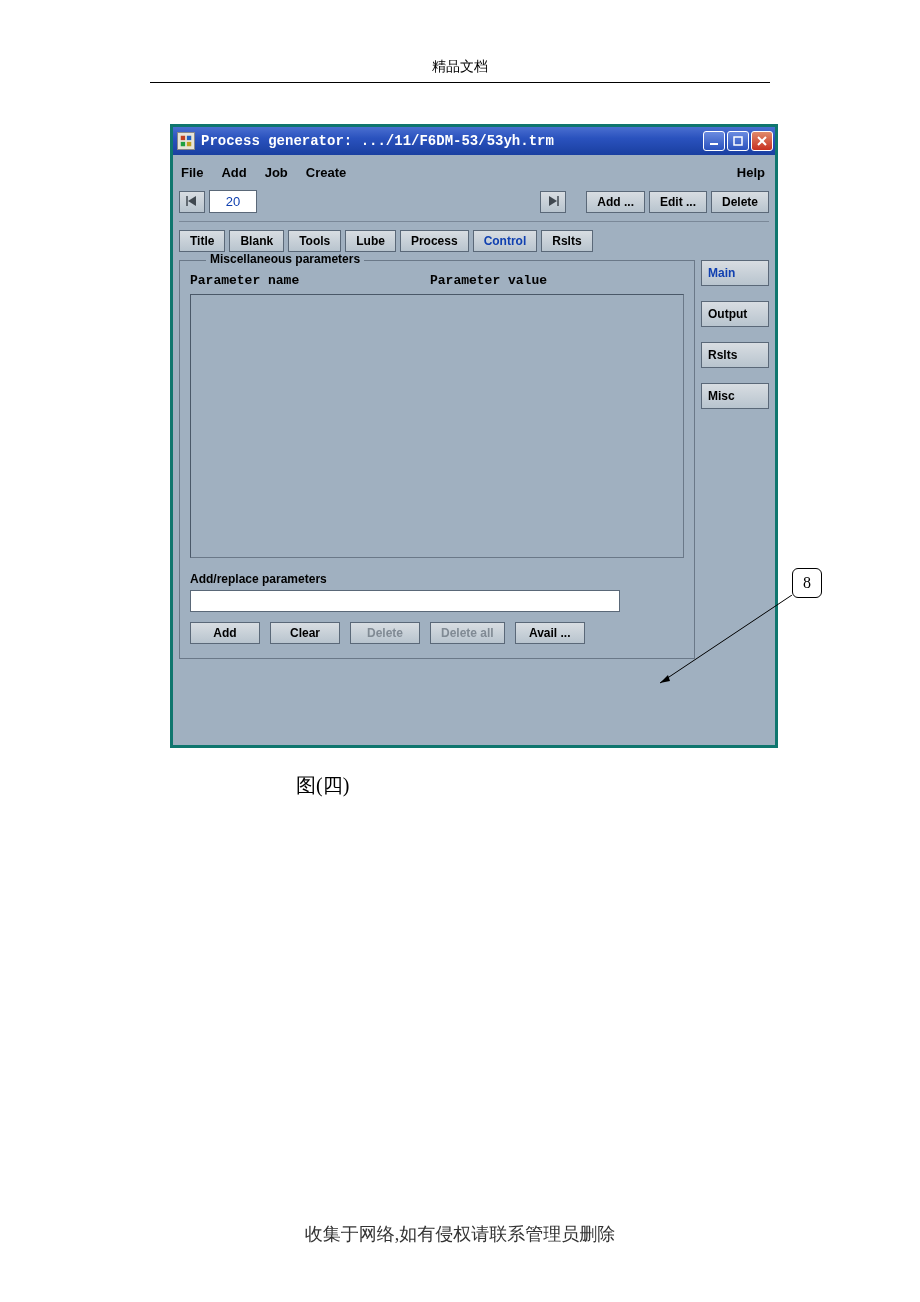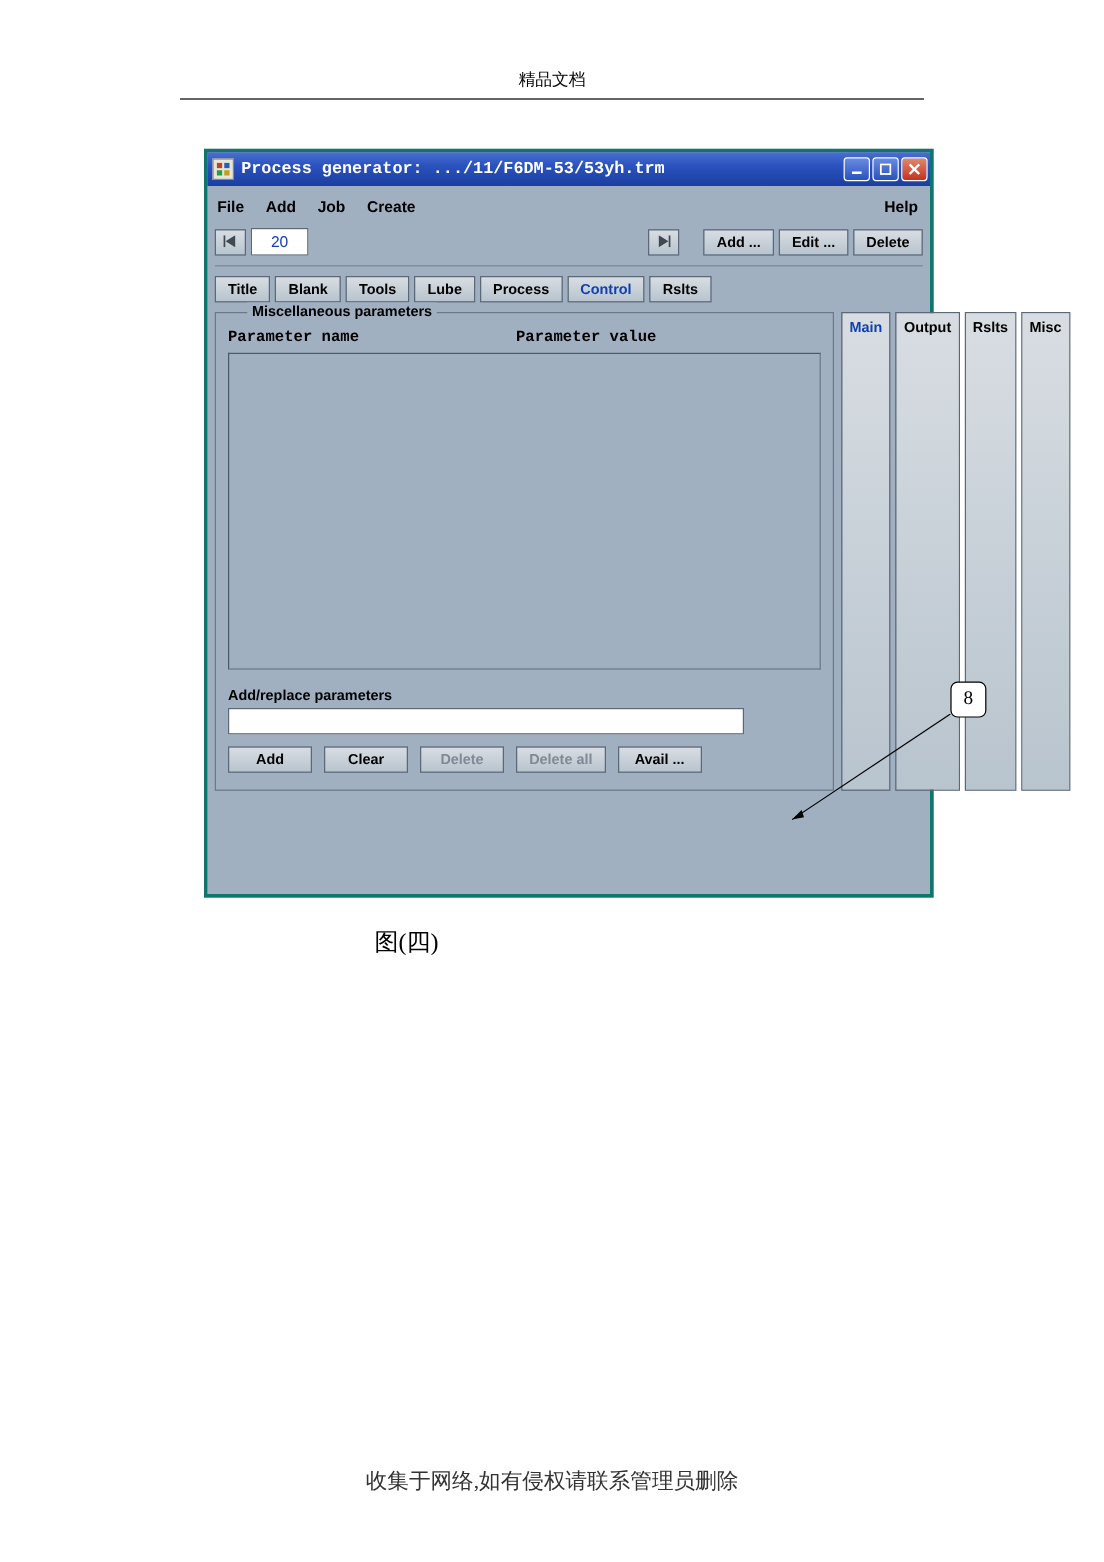--- a/index.html
+++ b/index.html
@@ -177,22 +177,22 @@
   }
   .param-buttons {
     display: flex;
     gap: 10px;
     margin-top: 10px;
   }
   .param-buttons .btn { min-width: 70px; text-align: center; }
   .side-tabs {
     width: 68px;
     display: flex;
-    flex-direction: row;
-    gap: 4px;
+    flex-direction: column;
+    gap: 15px;
   }
   .side-tab {
     background: linear-gradient(#d8dde2,#b8c4ce);
     border: 1px solid #5a6878;
     font-size: 12px;
     font-weight: bold;
     padding: 5px 6px;
     text-align: left;
   }
   .side-tab.active { color: #1040b0; }
@@ -214,21 +214,21 @@
   .callout-line {
     position: absolute;
     left: 660px;
     top: 595px;
     width: 150px;
     height: 90px;
     pointer-events: none;
   }
   .caption {
     position: absolute;
-    left: 312px;
+    left: 296px;
     top: 772px;
     font-size: 20px;
     font-family: "SimSun", serif;
   }
   .footer {
     position: absolute;
     bottom: 56px;
     width: 100%;
     text-align: center;
     font-size: 18px;

